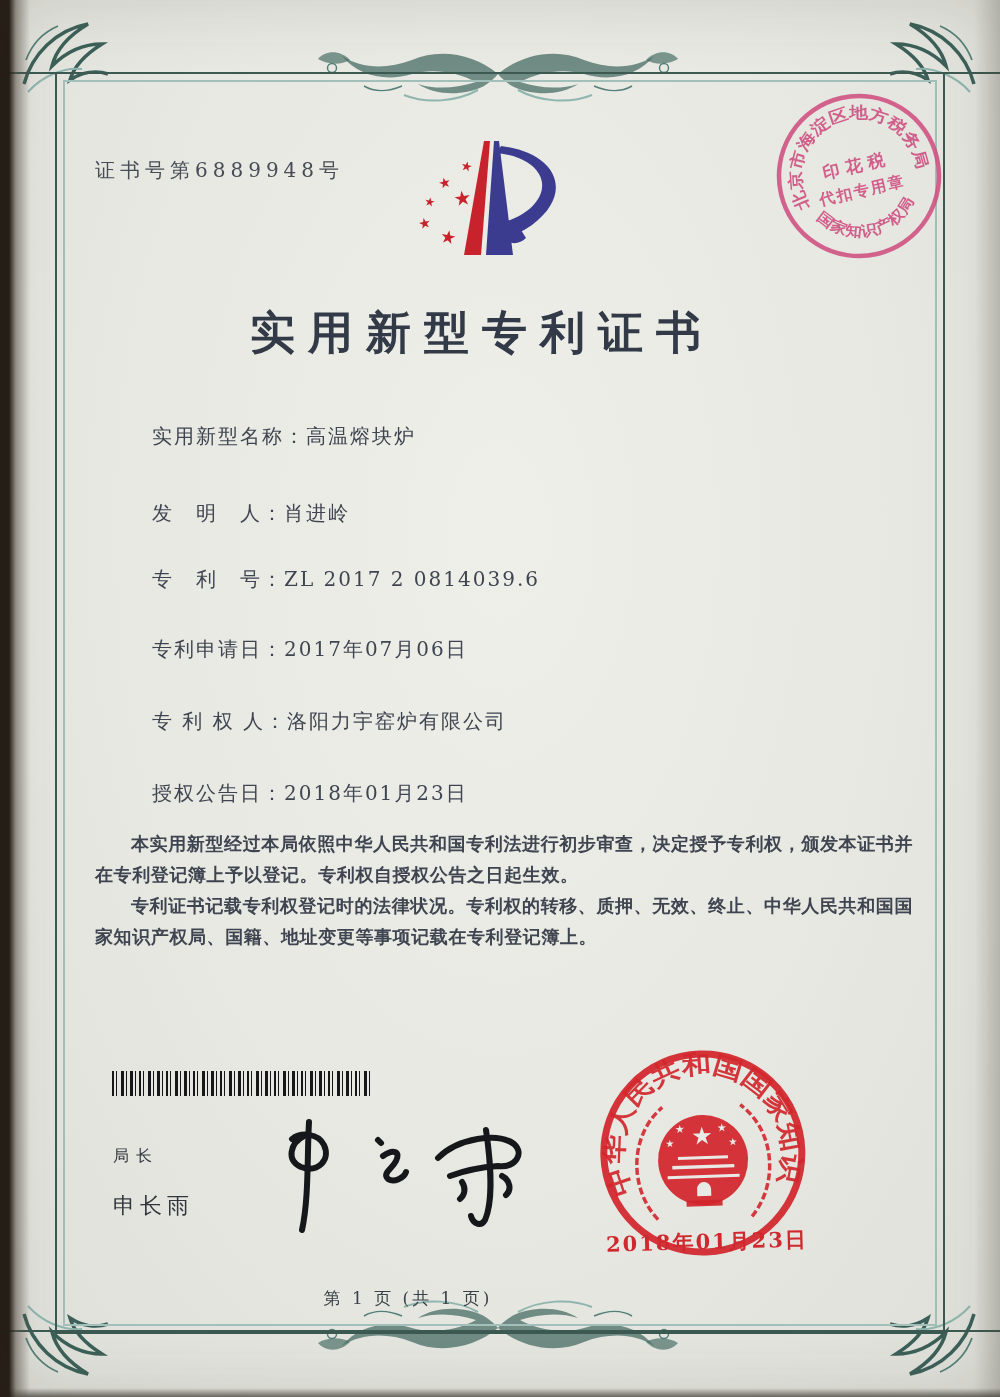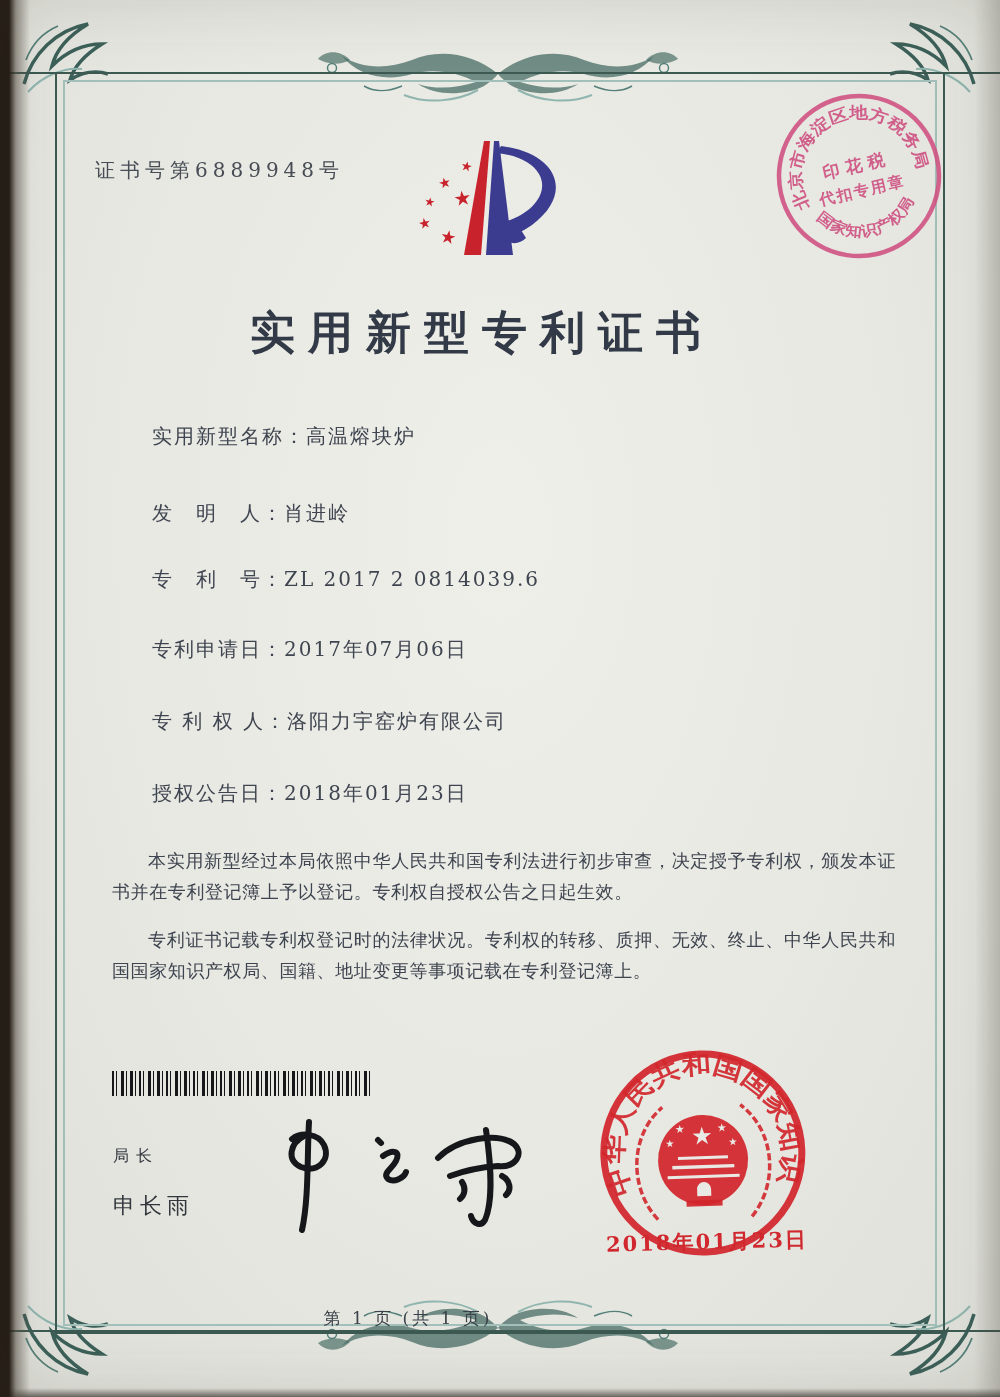--- a/index.html
+++ b/index.html
@@ -19,31 +19,31 @@
   .frame-outer{left:55px;top:72px;width:886px;height:1258px;border:2px solid #3c5a52;}
   .frame-inner{left:63px;top:80px;width:870px;height:1242px;border:2px solid #a3bfb9;}
   .fullline{left:0;width:1000px;height:2px;background:#3c5a52;}
   
   .cert-no{left:95px;top:146px;font-size:20px;letter-spacing:5px;color:#474c55;margin-top:11px;}
   .title{left:0;top:283px;width:964px;text-align:center;font-size:45px;font-weight:bold;
          letter-spacing:13px;color:#333a47;margin-top:20px;}
   .field{left:110px;font-size:20px;letter-spacing:2px;color:#3f4550;white-space:nowrap;}
   .flabel{display:inline-block;min-width:130px;margin-left:42px;}
   .paras{left:95px;top:828px;width:818px;font-size:18px;line-height:31px;text-align:justify;color:#3f4550;}
-  .paras p{margin:17px;text-indent:2em;letter-spacing:.6px;}
+  .paras p{margin:0;text-indent:2em;letter-spacing:.6px;font-weight:bold;}
   .barcode{left:112px;top:1071px;width:258px;height:25px;
     background:repeating-linear-gradient(90deg,
       #17171a 0 2px, rgba(0,0,0,0) 2px 4px, #17171a 4px 5px, rgba(0,0,0,0) 5px 9px,
       #17171a 9px 12px, rgba(0,0,0,0) 12px 14px, #17171a 14px 15px, rgba(0,0,0,0) 15px 18px,
       #17171a 18px 21px, rgba(0,0,0,0) 21px 23px, #17171a 23px 24px, rgba(0,0,0,0) 24px 27px);}
   .director-title{left:113px;top:1146px;font-size:16px;letter-spacing:7px;color:#32373e;}
   .director-name{left:113px;top:1191px;font-size:22px;letter-spacing:5px;color:#32373e;}
   .seal-date{left:606px;top:1228px;font-size:21px;font-weight:bold;letter-spacing:2px;
              color:#d0282e;transform:rotate(-1.5deg);}
-  .footer{left:0;top:1287px;width:816px;text-align:center;font-size:17px;letter-spacing:3px;color:#3a4148;margin-top:20px;}
+  .footer{left:0;top:1287px;width:816px;text-align:center;font-size:17px;letter-spacing:3px;color:#3a4148;}
   svg text{font-family:"DejaVu Sans","Liberation Sans",sans-serif;}
   .serif-svg{font-family:"DejaVu Serif","Liberation Serif",serif;}
 </style>
 </head>
 <body>
 
 <div class="page">
 
   <svg class="abs" style="left:0;top:0" width="1000" height="1397" viewBox="0 0 1000 1397">
     <defs>

